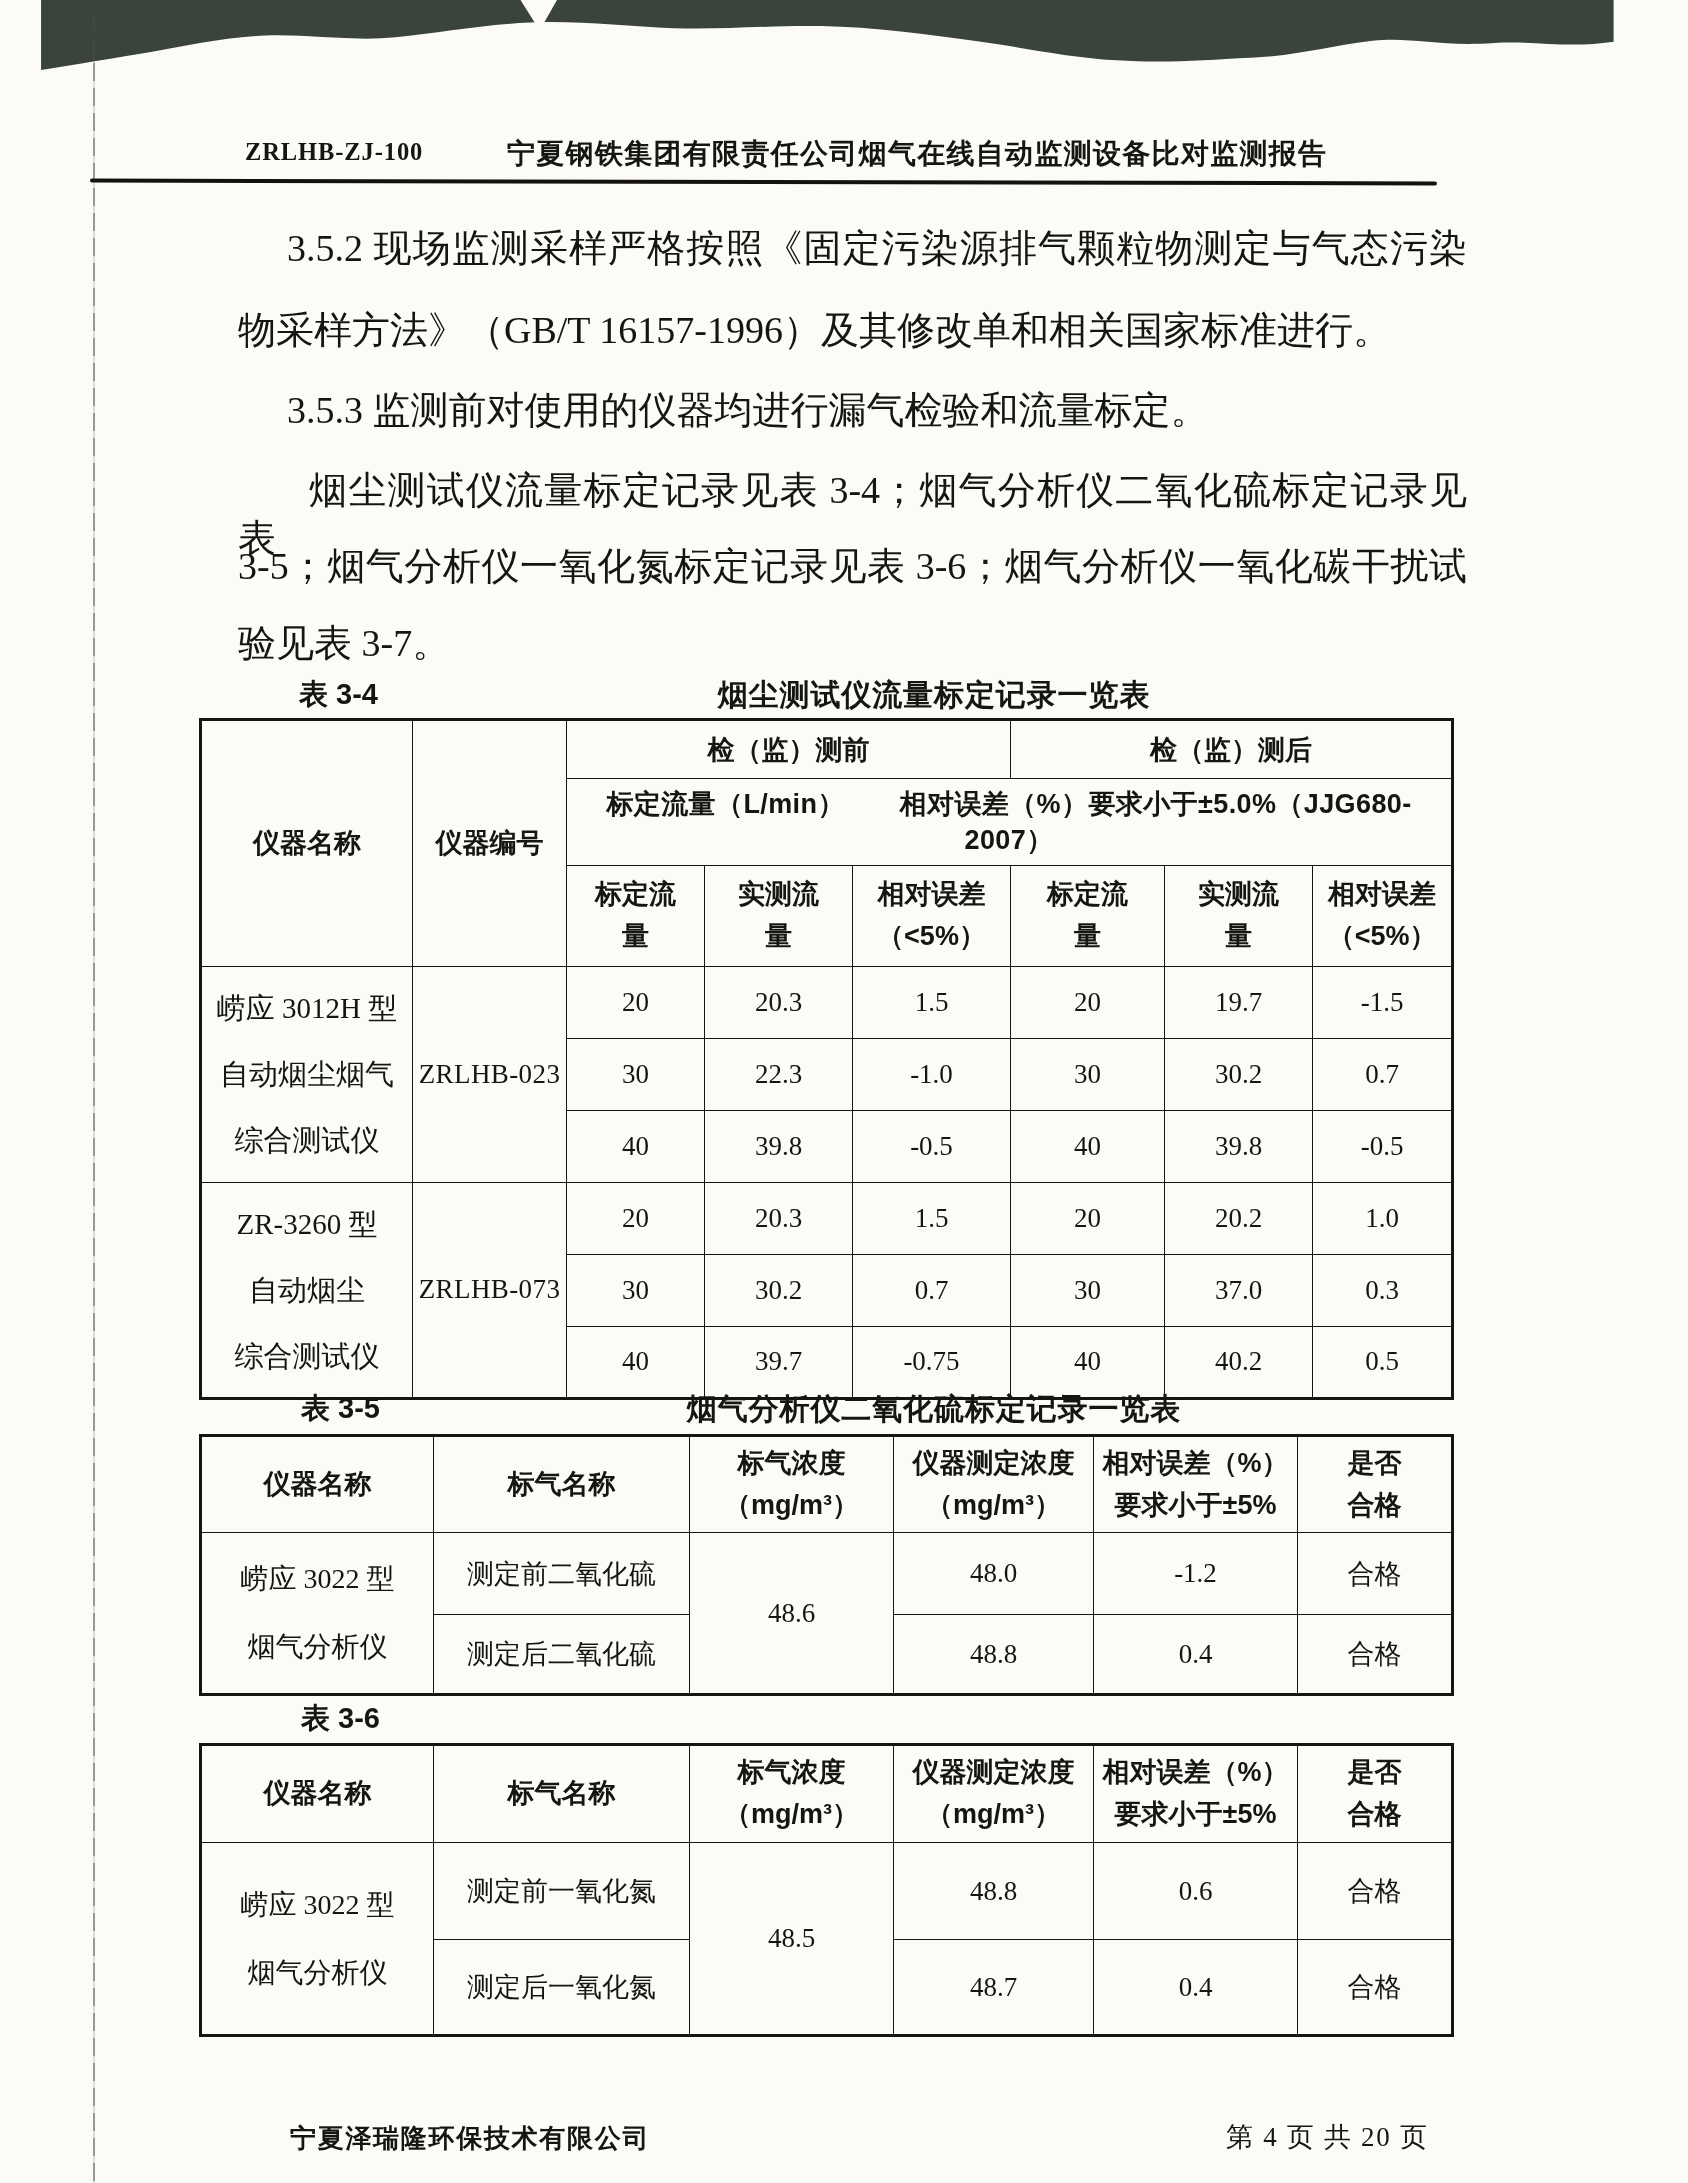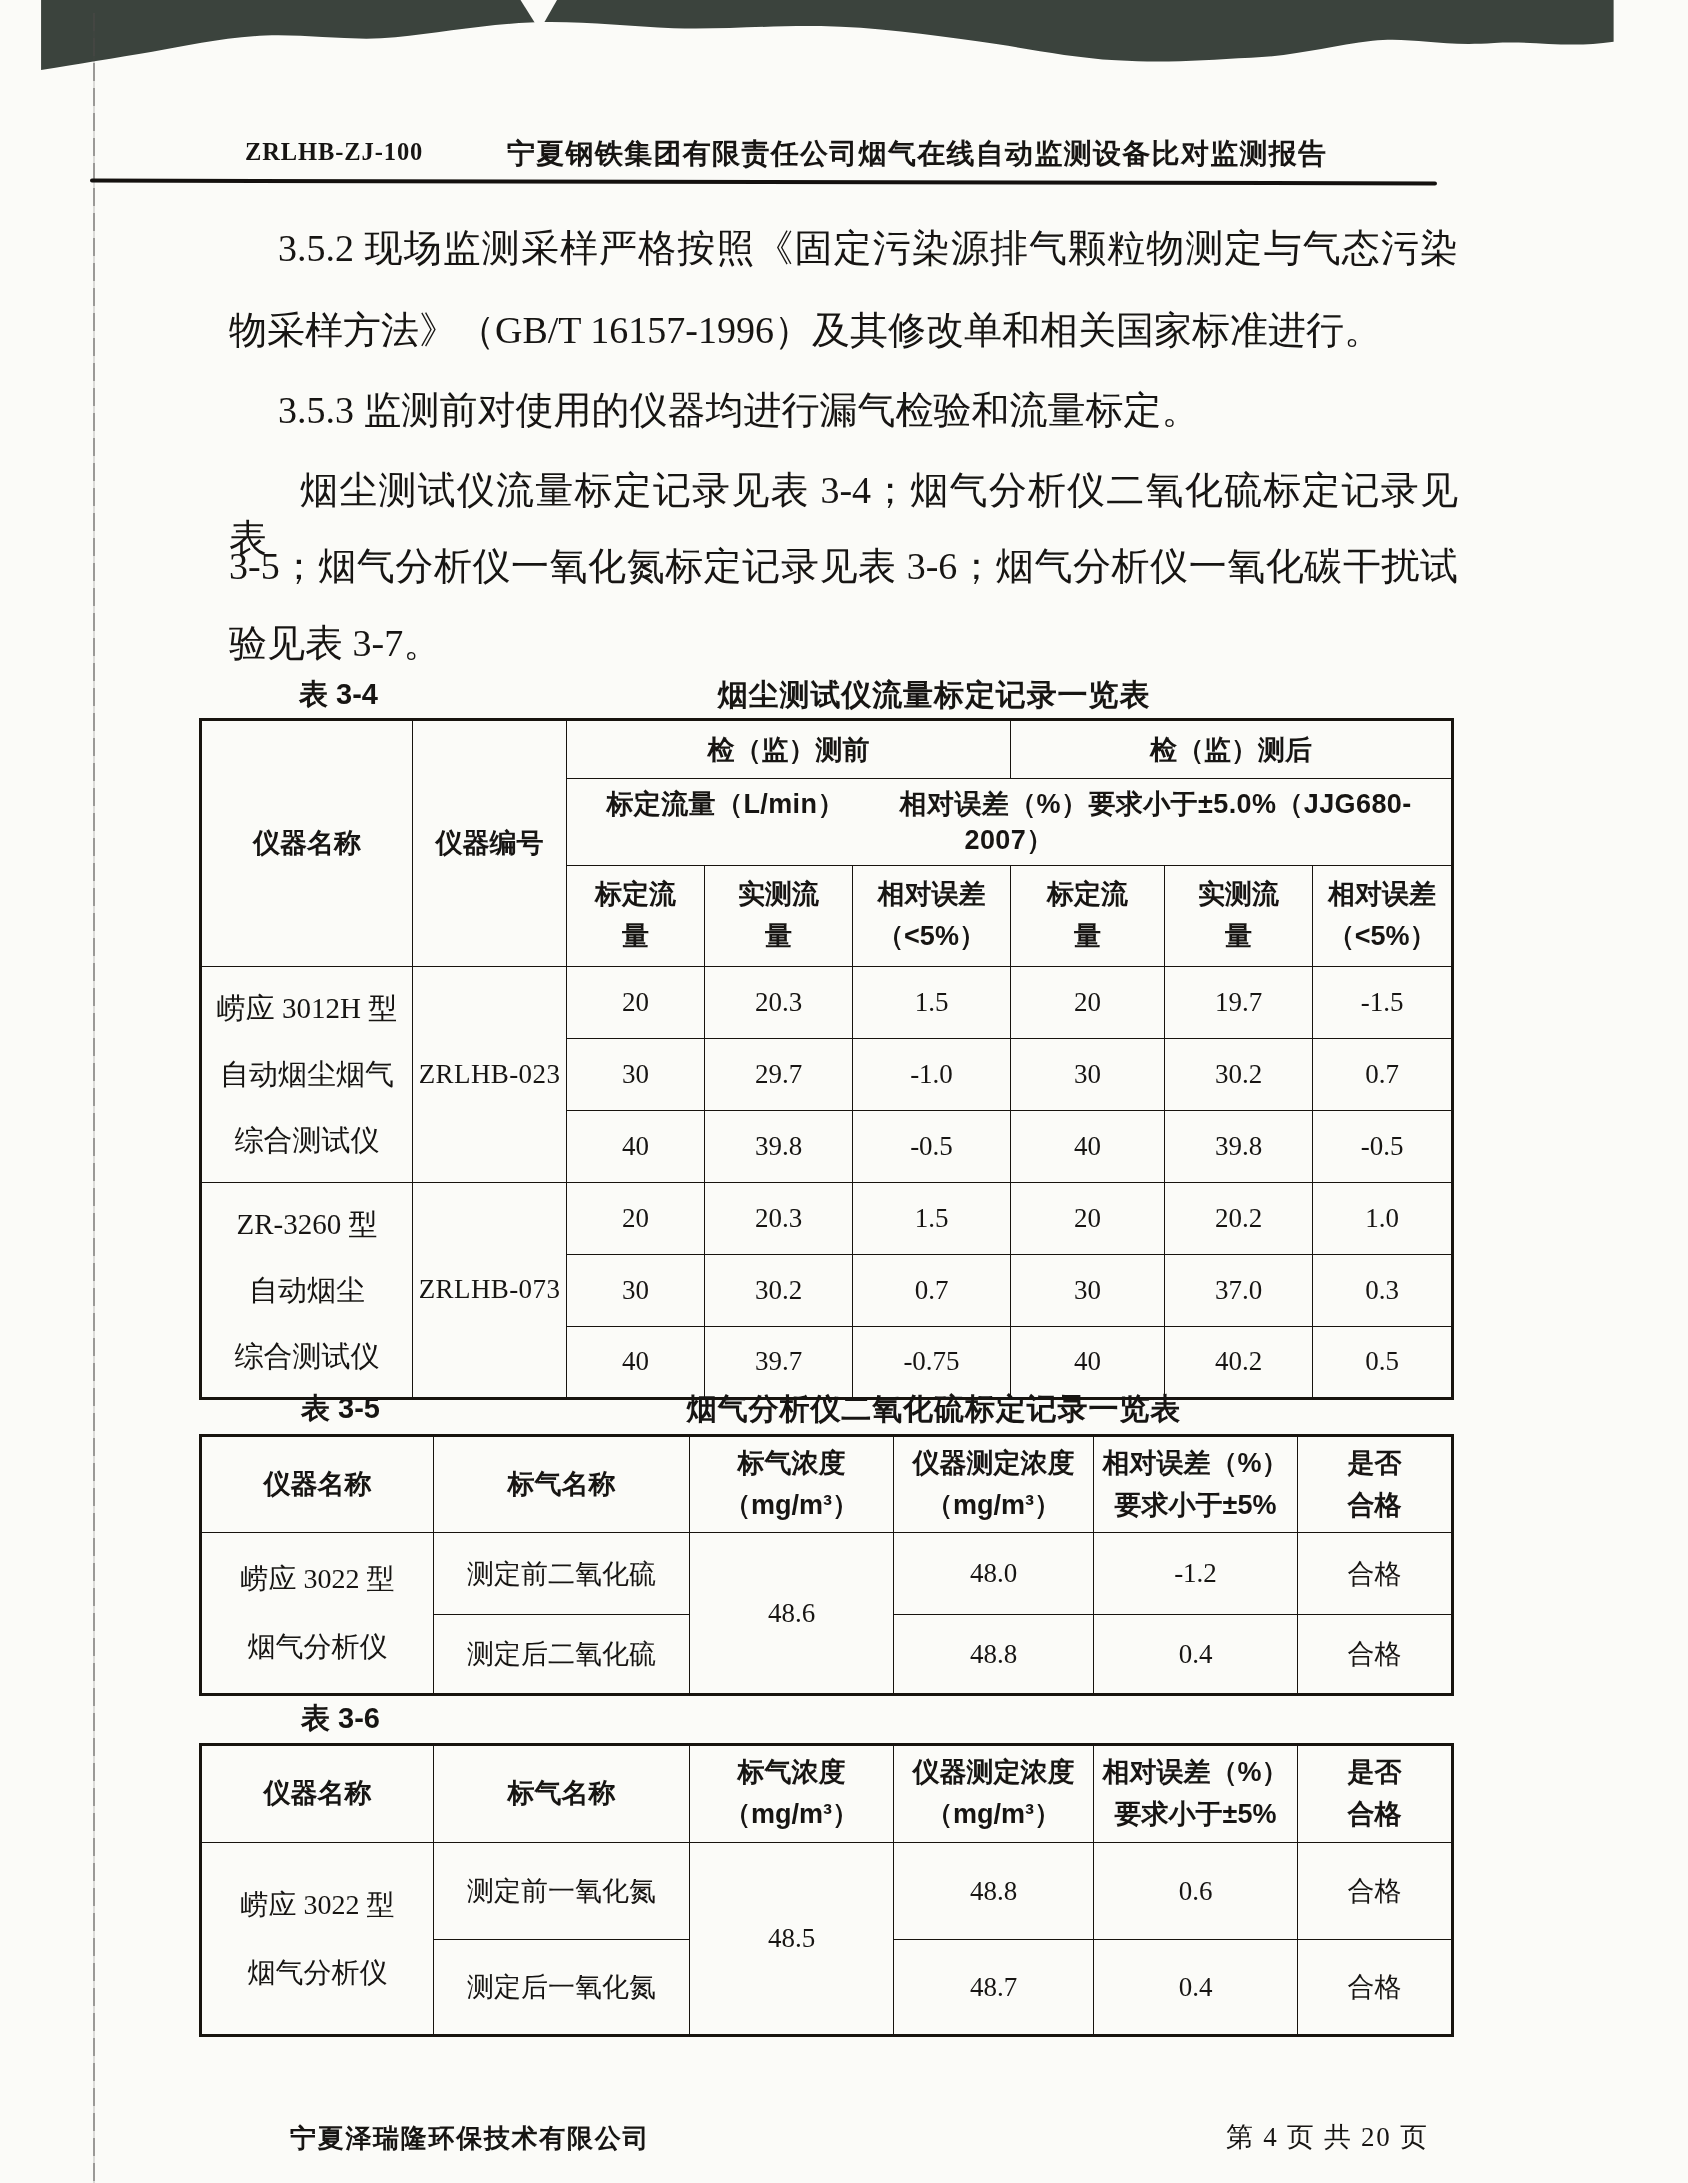--- a/index.html
+++ b/index.html
@@ -6,21 +6,21 @@
   .page{position:relative;width:1689px;height:2390px;background:#fbfbf8;overflow:hidden;
         font-family:"Liberation Serif","DejaVu Serif",serif;color:#171513;}
   .band{position:absolute;top:0;left:0;}
   .scanline{position:absolute;left:93px;top:13px;width:2.2px;height:2240px;
             background:repeating-linear-gradient(180deg,rgba(75,72,70,.55) 0 18.3px,rgba(75,72,70,.18) 18.3px 25px);}
   .hdr-code{position:absolute;left:245px;top:138px;font-size:24.5px;font-weight:700;letter-spacing:0.9px;}
   .hdr-title{position:absolute;left:507px;top:135px;font-size:28px;font-weight:700;letter-spacing:1.3px;
              font-family:"Liberation Sans","DejaVu Sans",sans-serif;}
   .hdr-rule{position:absolute;left:90px;top:180px;width:1347px;height:4.4px;background:#14110f;
             border-radius:2.6px;transform:rotate(0.12deg);}
-  .bline{position:absolute;left:229px;width:1229px;font-size:38px;line-height:1.25;white-space:nowrap;}
+  .bline{position:absolute;left:238px;width:1229px;font-size:38px;line-height:1.25;white-space:nowrap;}
   .just{white-space:normal;text-align:justify;text-align-last:justify;}
   .ind{text-indent:49px;}
   .ind2{text-indent:71px;}
   .p1{top:225px;} .p2{top:307px;} .p3{top:387px;} .p4{top:467px;} .p5{top:543px;} .p6{top:620px;}
   .cap-label{position:absolute;font-size:29px;font-weight:600;
              font-family:"Liberation Sans","DejaVu Sans",sans-serif;}
   .cap-title{position:absolute;left:646px;width:576px;text-align:center;font-size:30px;font-weight:600;
              font-family:"Liberation Sans","DejaVu Sans",sans-serif;letter-spacing:0.9px;}
   table.t{position:absolute;border-collapse:collapse;table-layout:fixed;left:199px;width:1252px;}
   table.t td{border:1.7px solid #18140f;padding:0;text-align:center;vertical-align:middle;
@@ -127,21 +127,21 @@
       <td rowspan="3" class="ser">ZRLHB-023</td>
       <td>20</td>
       <td>20.3</td>
       <td>1.5</td>
       <td>20</td>
       <td>19.7</td>
       <td>-1.5</td>
     </tr>
     <tr class="r-d">
       <td>30</td>
-      <td>29.7</td>
+      <td>22.3</td>
       <td>-1.0</td>
       <td>30</td>
       <td>30.2</td>
       <td>0.7</td>
     </tr>
     <tr class="r-d">
       <td>40</td>
       <td>39.8</td>
       <td>-0.5</td>
       <td>40</td>

